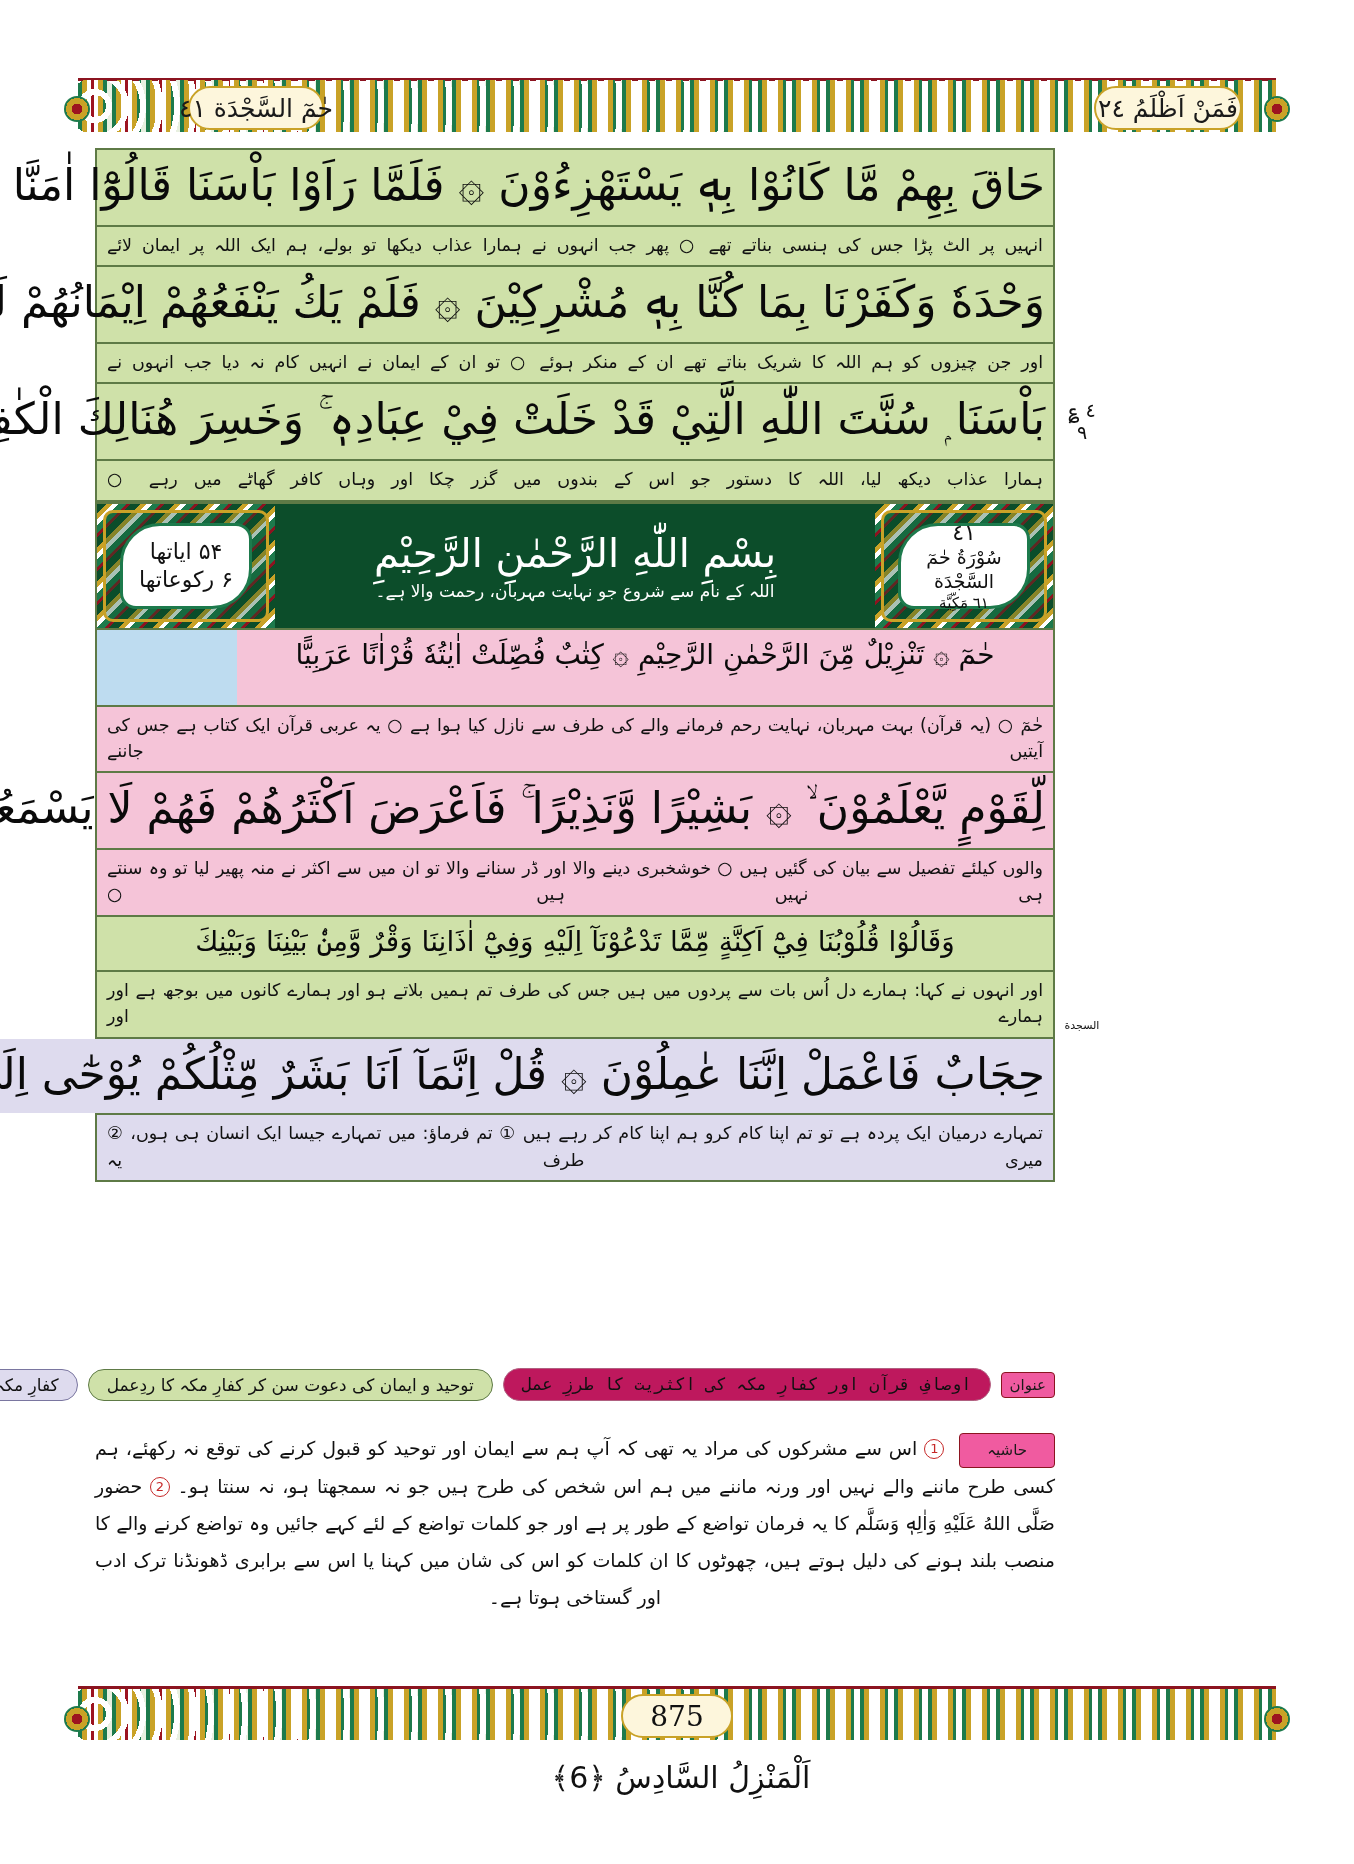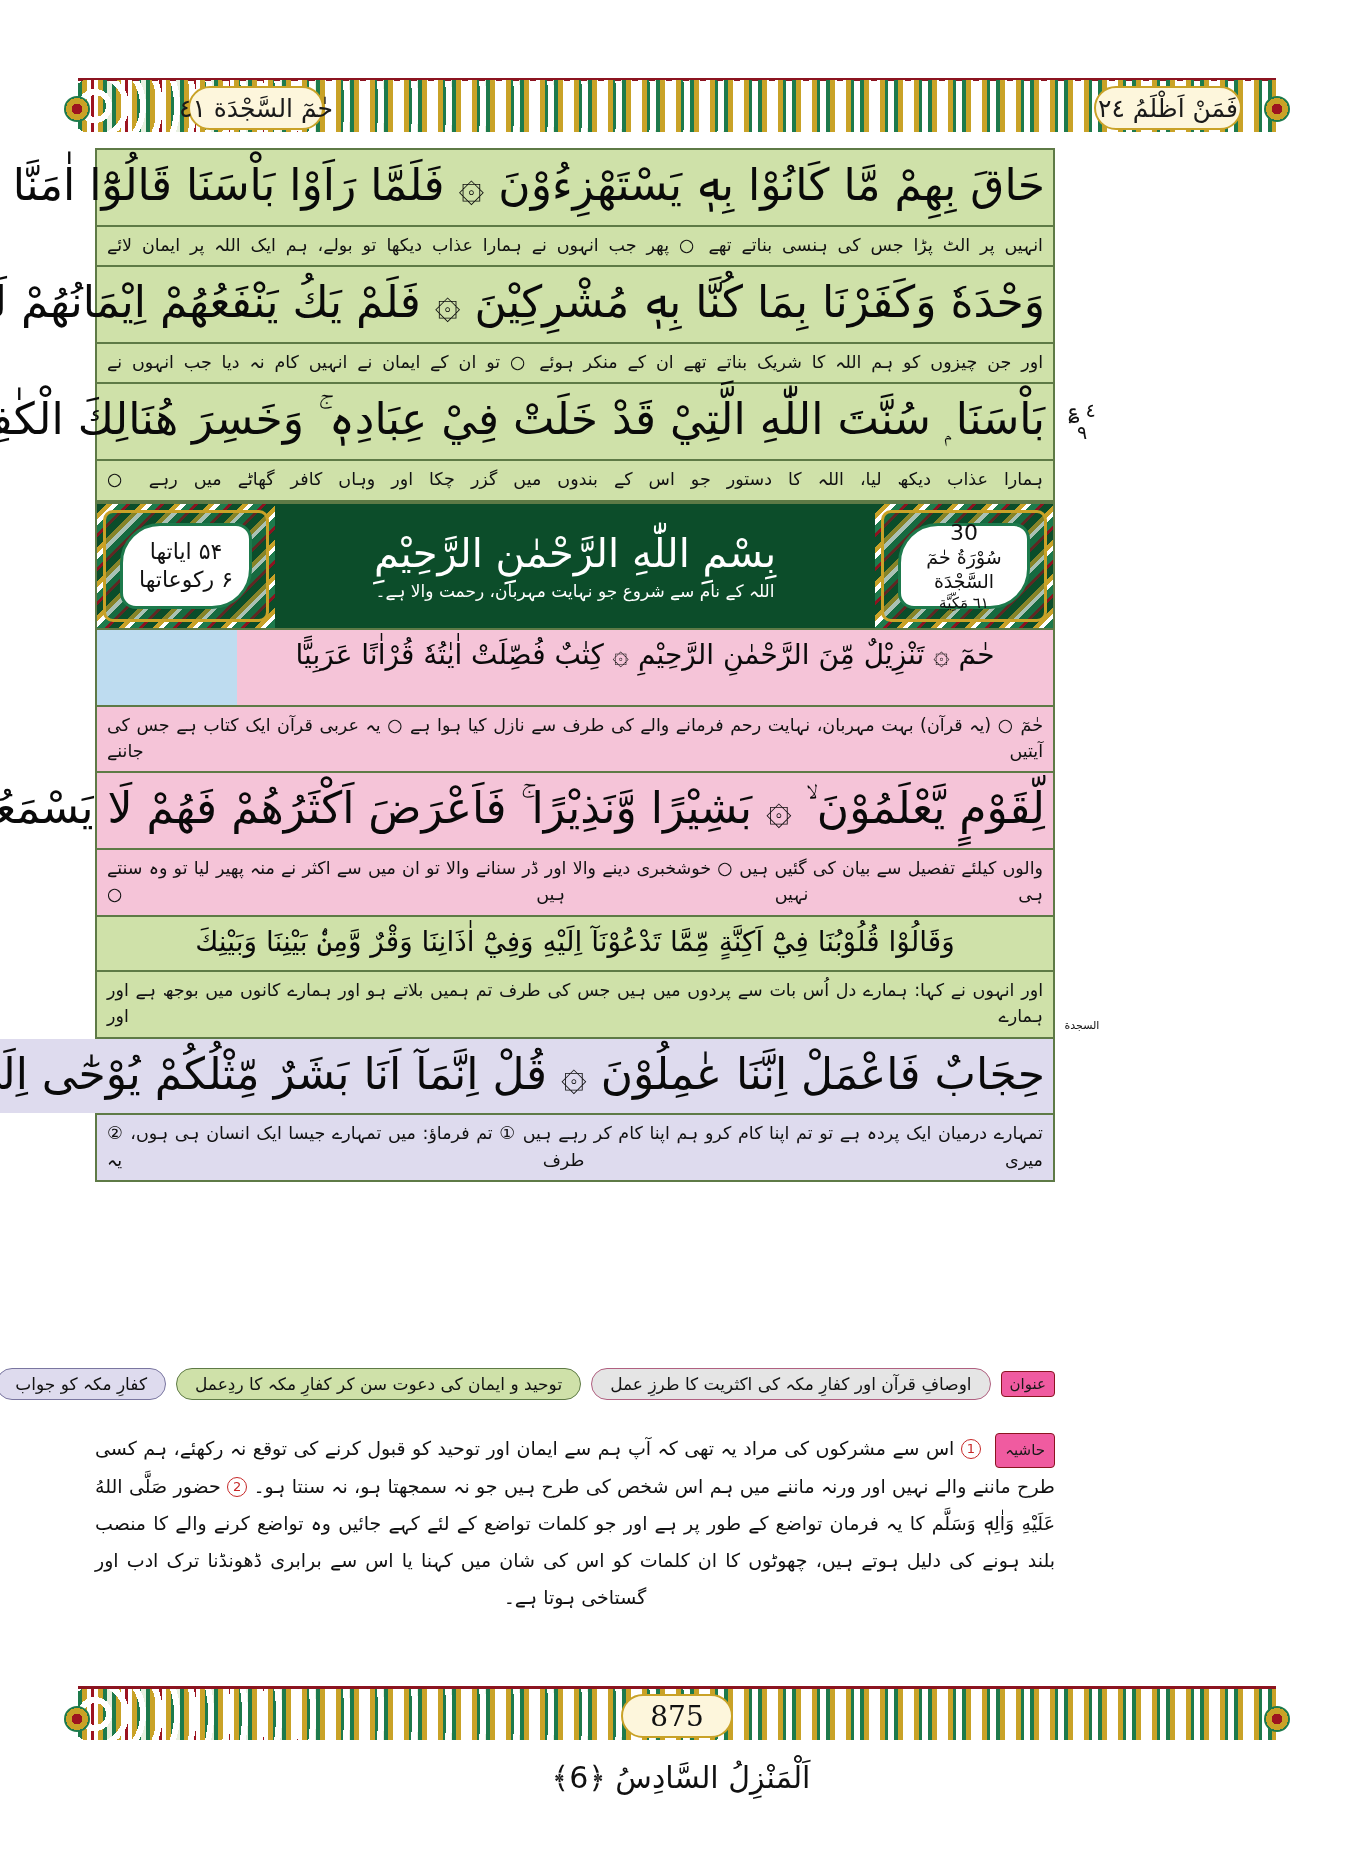--- a/index.html
+++ b/index.html
@@ -220,39 +220,39 @@
   .pill {
     border-radius: 26px;
     padding: 5px 18px;
     font-size: 17px;
     direction: rtl;
     white-space: nowrap;
     font-family: "DejaVu Sans", sans-serif;
     color: #111;
     border: 1.5px solid #6b6b6b;
   }
-  .pill.pink   { background: #e5e5e5; border-color: #b06080; }
+  .pill.pink   { background: #be185d; border-color: #b06080; font-family: Liberation Mono, monospace; }
   .pill.green  { background: #cfe1a9; border-color: #5e7a46; }
   .pill.lilac  { background: #dedbee; border-color: #7a76a0; }
 
   
   .footnotes {
     position: absolute;
     left: 95px; top: 1428px;
     width: 960px;
     direction: rtl;
   }
   .fn-head {
     display: inline-block;
     background: #f05ba0;
     border: 1.5px solid #8c1420;
     border-radius: 4px;
     color: #1a1a1a;
     font-size: 15px;
-    padding: 2px 9px;
+    padding: 2px 27px;
     margin-left: 8px;
     font-family: "DejaVu Sans", sans-serif;
   }
   .fn-body {
     font-family: "DejaVu Sans", sans-serif;
     font-size: 19px;
     line-height: 1.95;
     color: #111;
     direction: rtl;
     text-align: justify;
@@ -339,21 +339,21 @@
     <div class="ayah-row">
       <div class="arabic">بَاْسَنَا ۭ سُنَّتَ اللّٰهِ الَّتِيْ قَدْ خَلَتْ فِيْ عِبَادِهٖ ۚ وَخَسِرَ هُنَالِكَ الْكٰفِرُوْنَ ۞</div>
     </div>
     <div class="urdu-row">
       <div class="urdu">ہمارا عذاب دیکھ لیا، اللہ کا دستور جو اس کے بندوں میں گزر چکا اور وہاں کافر گھاٹے میں رہے ○</div>
     </div>
 
     <div class="surah-banner">
       <div class="banner-edge">
         <div class="edge-plaque">
-          <div class="l1">30</div>
+          <div class="l1">٤١</div>
           <div class="surah-name">سُوْرَةُ حٰمٓ السَّجْدَة</div>
           <div class="makki">٦١ مَكِّيَّة</div>
         </div>
       </div>
 
       <div class="banner-mid">
         <div class="bismillah">بِسْمِ اللّٰهِ الرَّحْمٰنِ الرَّحِيْمِ</div>
         <div class="bismillah-ur">اللہ کے نام سے شروع جو نہایت مہربان، رحمت والا ہے۔</div>
       </div>
 

